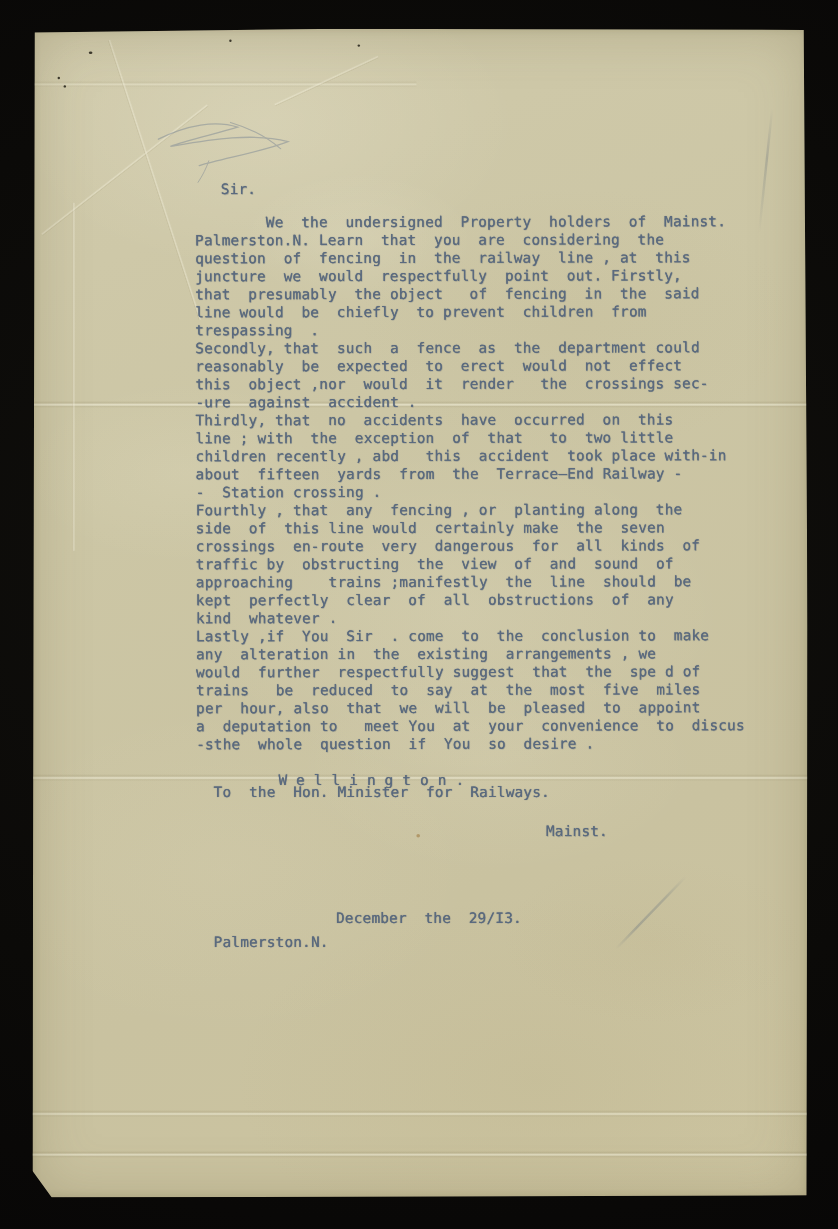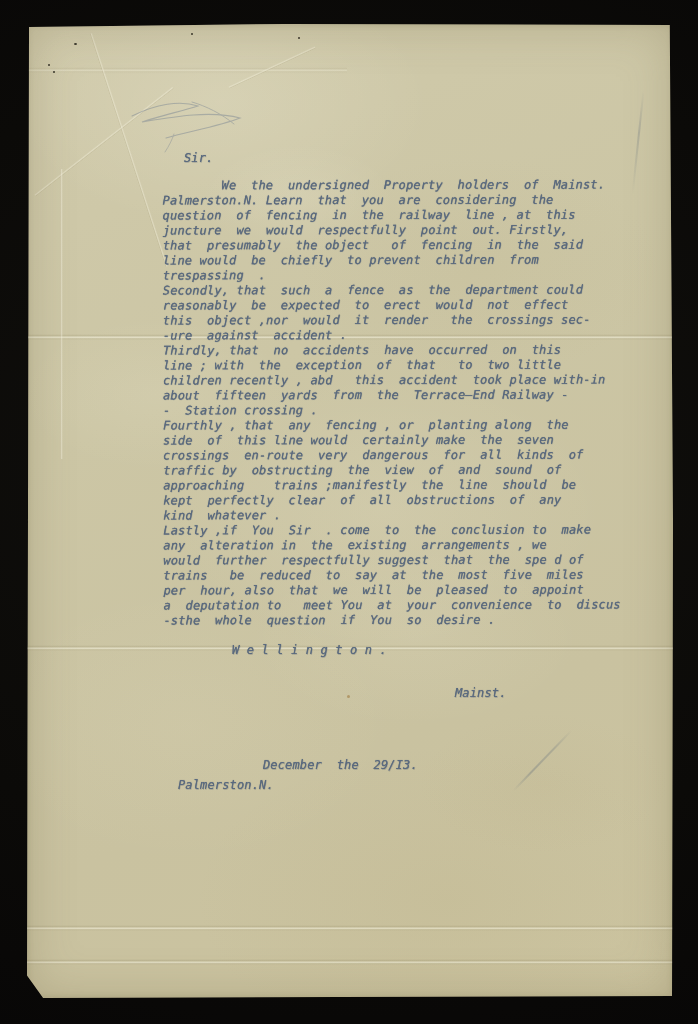--- a/index.html
+++ b/index.html
@@ -4,21 +4,20 @@
 <style>
   html,body{margin:0;padding:0;}
   body{
     width:698px;height:1024px;overflow:hidden;
     background:#0b0a08;
     font-family:"DejaVu Sans Mono","Liberation Mono",monospace;
   }
   .stage{
     position:relative;width:698px;height:1024px;
     background:radial-gradient(900px 700px at 50% 45%, #11100d 0%, #0b0a08 60%, #070606 100%);
-    font-style:italic;
   }
   .paper{
     position:absolute;left:27px;top:24px;width:646px;height:974px;
     background:
       radial-gradient(300px 180px at 30% 8%, rgba(255,253,238,0.16), transparent 70%),
       radial-gradient(260px 160px at 70% 25%, rgba(180,166,122,0.10), transparent 70%),
       radial-gradient(320px 200px at 55% 50%, rgba(252,249,232,0.10), transparent 70%),
       radial-gradient(300px 200px at 25% 72%, rgba(246,241,218,0.08), transparent 70%),
       radial-gradient(360px 220px at 65% 90%, rgba(172,158,112,0.12), transparent 70%),
       linear-gradient(158deg, #d0caab 0%, #ccc6a5 35%, #c9c2a0 70%, #ccc4a0 100%);
@@ -41,21 +40,21 @@
     font-size:12px;line-height:15px;letter-spacing:0.15px;
     color:#5a6a7f;
     text-shadow:0 0 0.7px rgba(72,88,110,0.85), 0.5px 0.5px 0 rgba(72,88,110,0.22);
   }
   .salutation{left:157px;top:127px;}
   .body-block{left:136px;top:154px;transform:rotate(-0.12deg);}
   .line-recipient{left:151px;top:629px;}
   .line-city{left:205px;top:619px;}
   .line-signed{left:428px;top:662px;}
   .line-place{left:151px;top:717px;margin-top:37px;}
-  .line-date{left:236px;top:734px;text-align:right;}
+  .line-date{left:253px;top:734px;text-align:right;}
   .crease-h{
     position:absolute;left:0;width:100%;height:6px;pointer-events:none;
     background:linear-gradient(180deg, rgba(128,118,82,0) 0%, rgba(124,114,78,0.16) 28%, rgba(248,246,228,0.55) 55%, rgba(128,118,82,0.12) 80%, rgba(128,118,82,0) 100%);
   }
   .crease-h.soft{opacity:0.55;}
   .crease-d{
     position:absolute;height:3px;pointer-events:none;transform-origin:left center;
     background:linear-gradient(180deg, rgba(0,0,0,0) 0%, rgba(246,243,224,0.42) 45%, rgba(146,136,96,0.14) 80%, rgba(0,0,0,0) 100%);
   }
   .crease-v{
@@ -101,19 +100,20 @@
     <div class="speck" style="left:164px;top:9px;width:2px;height:2px;"></div>
     <div class="speck" style="left:271px;top:13px;width:2px;height:2px;"></div>
     <div class="speck" style="left:21px;top:40px;width:2px;height:2px;"></div>
     <div class="speck" style="left:26px;top:47px;width:2px;height:2px;"></div>
     <div class="speck rust" style="left:320px;top:671px;width:3px;height:3px;"></div>
 
     <div class="ink salutation">Sir.</div>
 
     <div class="ink body-block"><div>        We  the  undersigned  Property  holders  of  Mainst.</div><div>Palmerston.N. Learn  that  you  are  considering  the</div><div>question  of  fencing  in  the  railway  line , at  this</div><div>juncture  we  would  respectfully  point  out. Firstly,</div><div>that  presumably  the object   of  fencing  in  the  said</div><div>line would  be  chiefly  to prevent  children  from</div><div>trespassing  .</div><div>Secondly, that  such  a  fence  as  the  department could</div><div>reasonably  be  expected  to  erect  would  not  effect</div><div>this  object ,nor  would  it  render   the  crossings sec-</div><div>-ure  against  accident .</div><div>Thirdly, that  no  accidents  have  occurred  on  this</div><div>line ; with  the  exception  of  that   to  two little</div><div>children recently , abd   this  accident  took place with-in</div><div>about  fifteen  yards  from  the  Terrace—End Railway -</div><div>-  Station crossing .</div><div>Fourthly , that  any  fencing , or  planting along  the</div><div>side  of  this line would  certainly make  the  seven</div><div>crossings  en-route  very  dangerous  for  all  kinds  of</div><div>traffic by  obstructing  the  view  of  and  sound  of</div><div>approaching    trains ;manifestly  the  line  should  be</div><div>kept  perfectly  clear  of  all  obstructions  of  any</div><div>kind  whatever .</div><div>Lastly ,if  You  Sir  . come  to  the  conclusion to  make</div><div>any  alteration in  the  existing  arrangements , we</div><div>would  further  respectfully suggest  that  the  spe d of</div><div>trains   be  reduced  to  say  at  the  most  five  miles</div><div>per  hour, also  that  we  will  be  pleased  to  appoint</div><div>a  deputation to   meet You  at  your  convenience  to  discus</div><div>-sthe  whole  question  if  You  so  desire .</div></div>
 
+    <div class="ink line-recipient">To  the  Hon. Minister  for  Railways.</div>
     <div class="ink line-city">W e l l i n g t o n .</div>
     <div class="ink line-signed">Mainst.</div>
     <div class="ink line-place">Palmerston.N.</div>
     <div class="ink line-date">December  the  29/I3.</div>
 
   </div>
 </div>
 
 </body></html>

